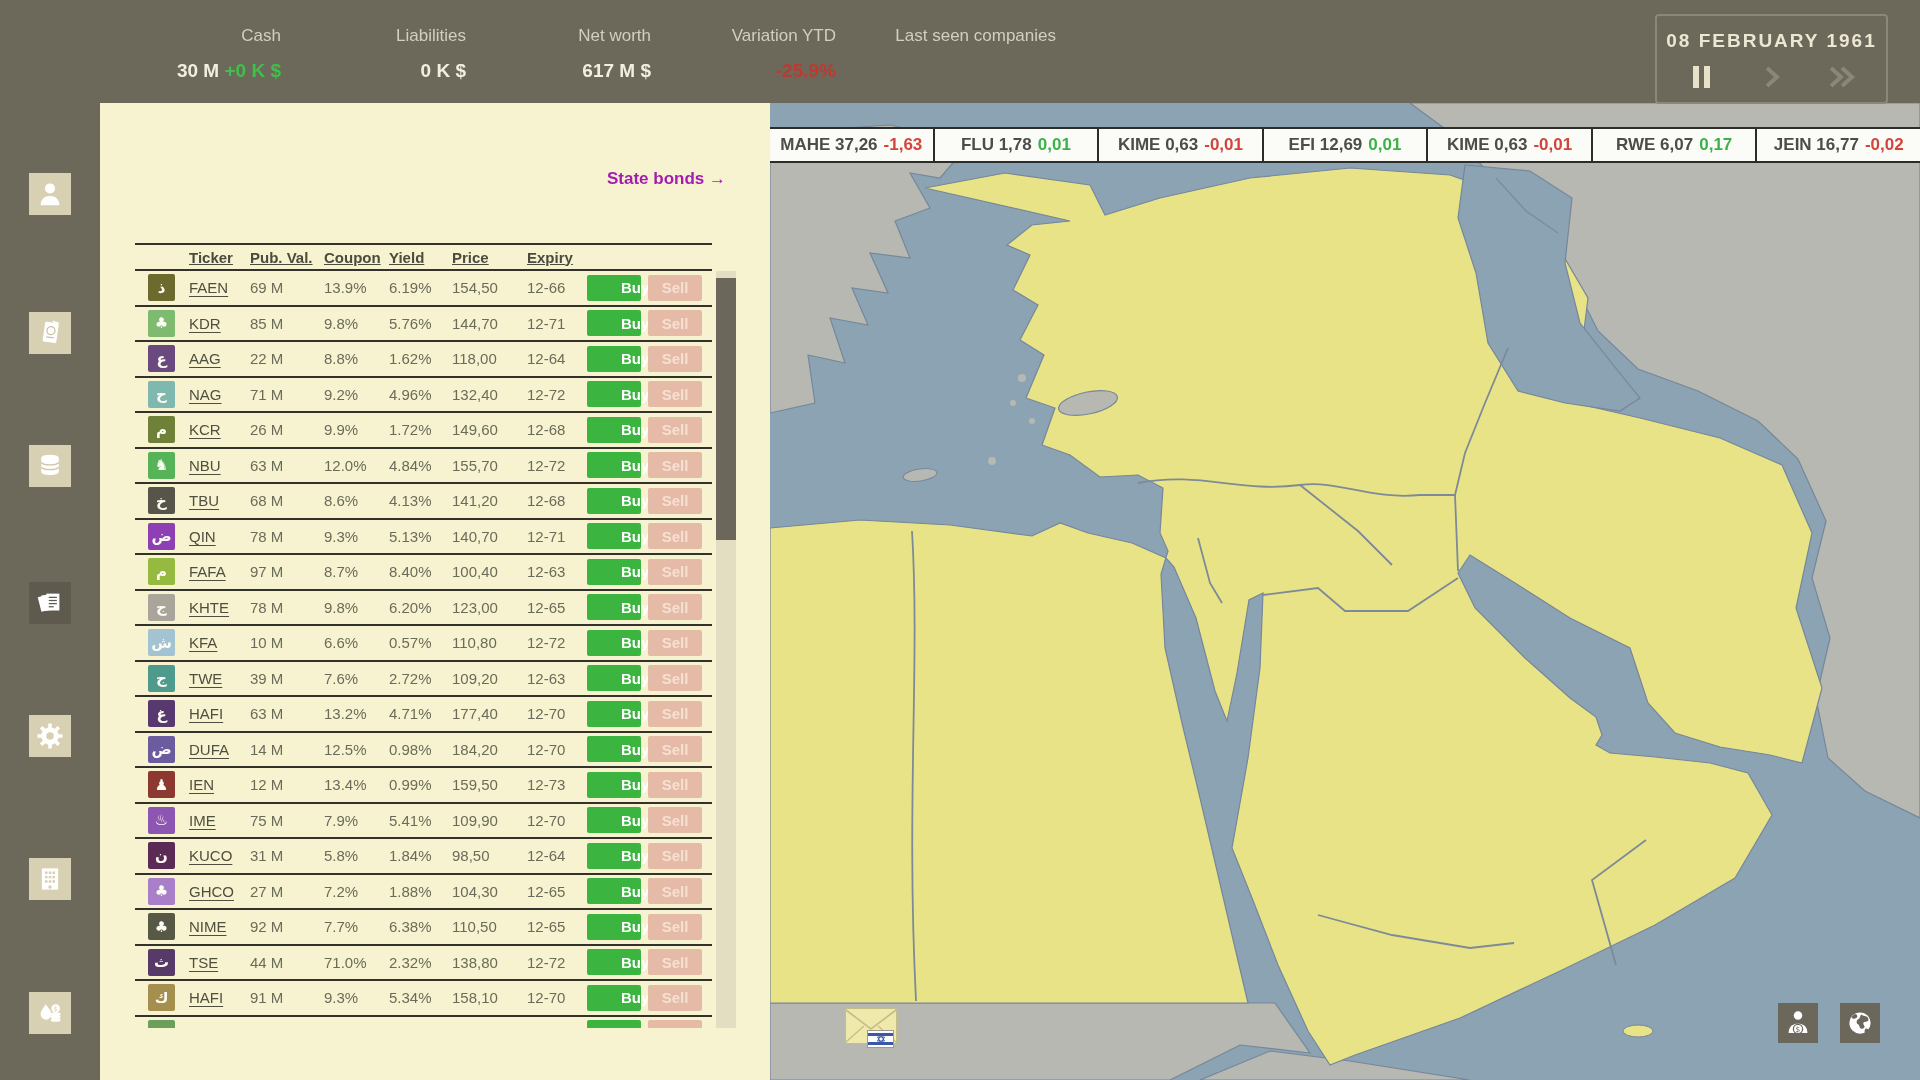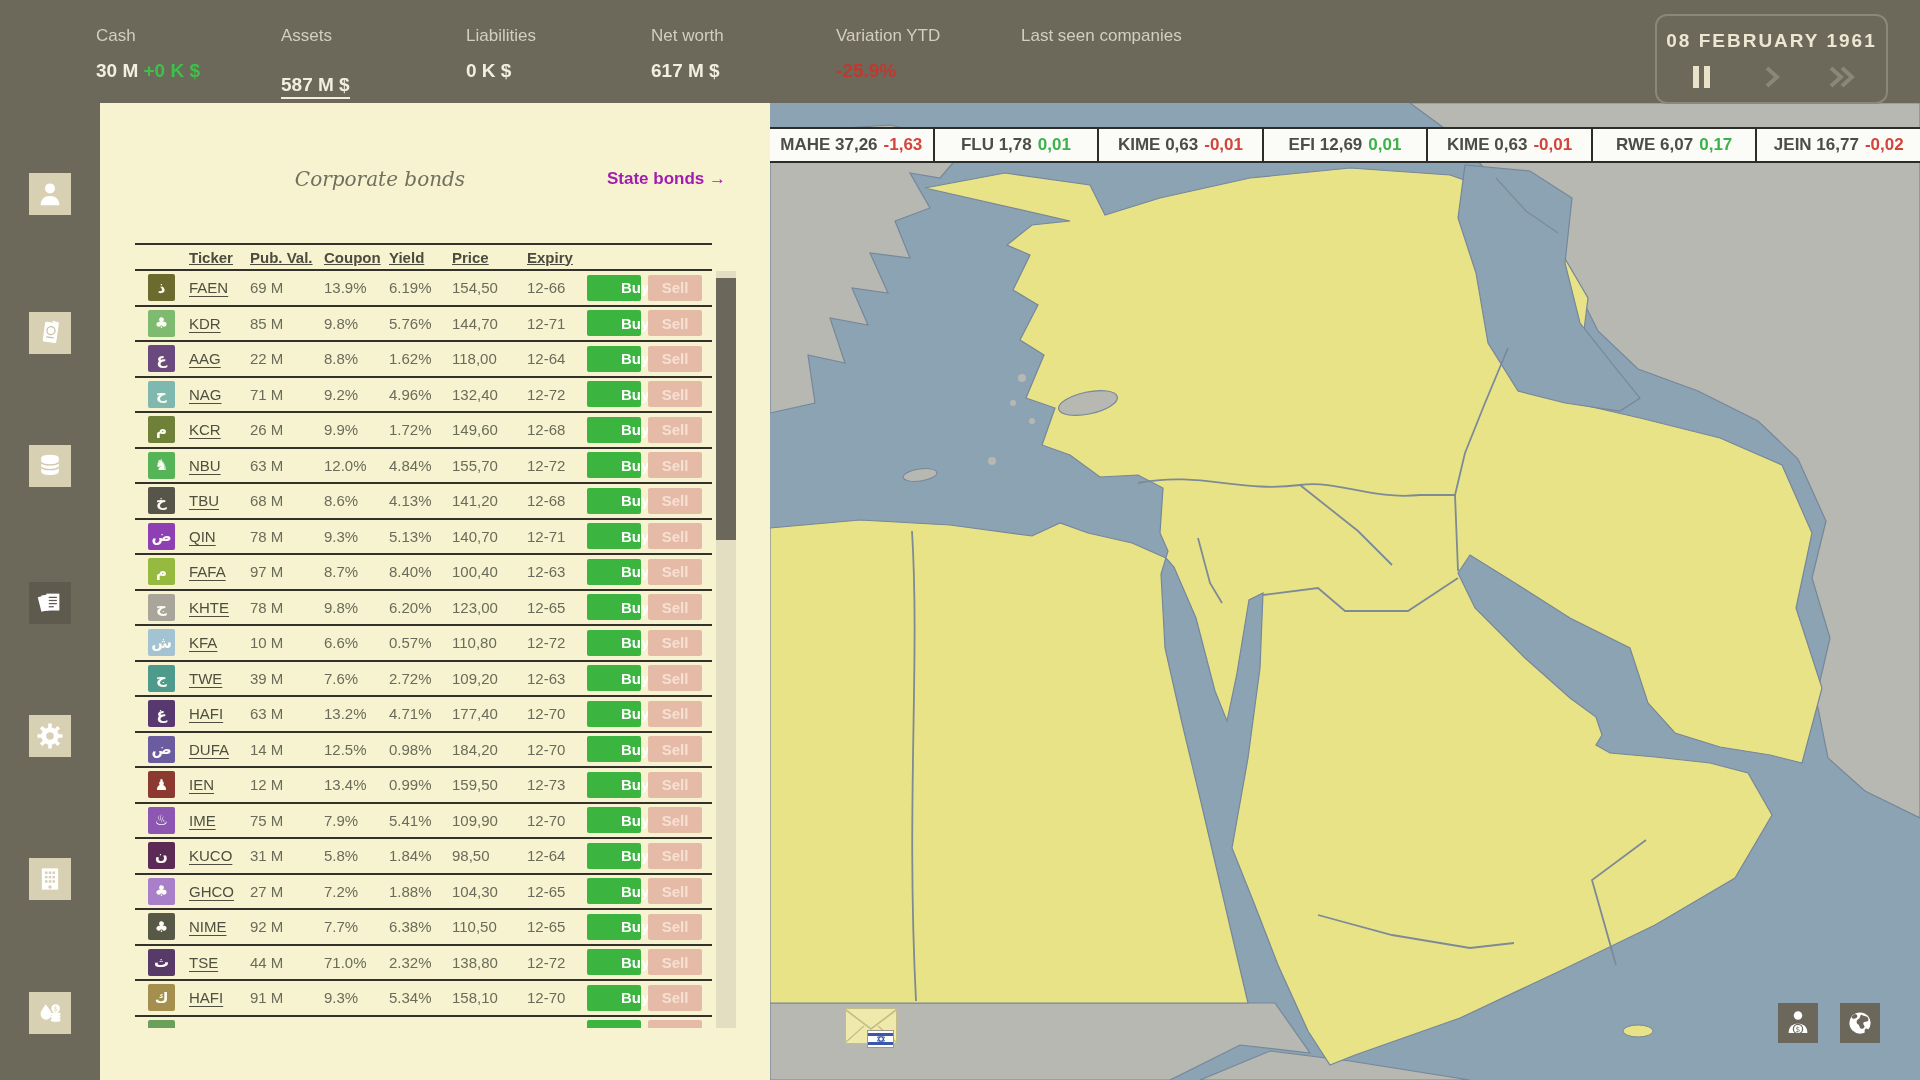--- a/index.html
+++ b/index.html
@@ -2,30 +2,30 @@
 <html><head>
 <meta charset="utf-8">
 <style>
   * { margin:0; padding:0; box-sizing:border-box; }
   html,body { width:1920px; height:1080px; overflow:hidden; background:#6c685a;
               font-family:"Liberation Sans", sans-serif; }
   .app { position:relative; width:1920px; height:1080px; }
 
   
   .topbar { position:absolute; left:0; top:0; width:1920px; height:103px; background:#6c685a; z-index:30; }
-  .stats { position:absolute; left:96px; top:0; display:flex; }
+  .stats { position:absolute; left:96px; top:0; display:flex;text-align:right; }
   .stat { width:185px; padding-top:26px; }
   .stat.wide { width:220px; }
   .stat-label { font-size:17px; color:#d2cfbf; }
   .stat-value { margin-top:14px; font-size:19px; font-weight:bold; color:#f2efe1; }
   .stat-value .extra { color:#3fc04a; }
   .stat-value.neg { color:#c0392e; }
   .stat-value.underline { display:inline-block; border-bottom:2px solid #f2efe1; padding-bottom:1px; cursor:pointer; }
   .datebox { position:absolute; right:32px; top:14px; width:233px; height:90px;
-             border:2px solid #8b8779; border-radius:12px; text-align:center; }
+             border:2px solid #8b8779; border-radius:4px; text-align:center; }
   .date-text { margin-top:14px; font-size:19px; font-weight:bold; letter-spacing:2px; color:#ece7d3; }
   .date-controls { display:flex; justify-content:center; gap:42px; margin-top:12px; align-items:center; }
   .dc-btn { width:28px; height:26px; display:flex; align-items:center; justify-content:center; cursor:pointer; }
 
   
   .sidebar { position:absolute; left:0; top:103px; width:100px; height:977px; background:#6c685a; z-index:20; }
   .side-btn { position:absolute; left:29px; width:42px; height:42px; background:#d8d0b2; cursor:pointer; }
   .side-btn.active { background:#5e5a4e; }
   .side-btn svg { width:30px; height:30px; margin:6px; display:block; }
 
@@ -74,24 +74,20 @@
 
 <div class="app">
 
   <div class="topbar">
     <div class="stats" id="stats">
         <div class="stat">
           <div class="stat-label">Cash</div>
           <div class="stat-value">30 M<span class="extra"> +0 K $</span></div>
         </div>
         <div class="stat">
-          <div class="stat-label">Assets</div>
-          <div class="stat-value"><span class="stat-value underline">587 M $</span></div>
-        </div>
-        <div class="stat">
           <div class="stat-label">Liabilities</div>
           <div class="stat-value">0 K $</div>
         </div>
         <div class="stat">
           <div class="stat-label">Net worth</div>
           <div class="stat-value">617 M $</div>
         </div>
         <div class="stat">
           <div class="stat-label">Variation YTD</div>
           <div class="stat-value neg">-25.9%</div>
@@ -206,21 +202,20 @@
             <ellipse cx="16.5" cy="15.2" rx="4" ry="1.5"></ellipse>
             <ellipse cx="16.5" cy="12.9" rx="4" ry="1.5"></ellipse>
             <circle cx="16.5" cy="8.3" r="3.4"></circle>
           </g>
           <text x="16.5" y="10.2" font-size="5.5" text-anchor="middle" fill="#d8d0b2" font-family="DejaVu Sans">$</text>
         </svg>
       </div>
     </div>
 
   <div class="panel">
-    <div class="panel-title">Corporate bonds</div>
     <div class="state-bonds">State bonds →</div>
     <div class="btable">
       <div class="bhead" id="thead">
           <span></span>
           <span>Ticker</span>
           <span>Pub. Val.</span>
           <span>Coupon</span>
           <span>Yield</span>
           <span>Price</span>
           <span>Expiry</span>

